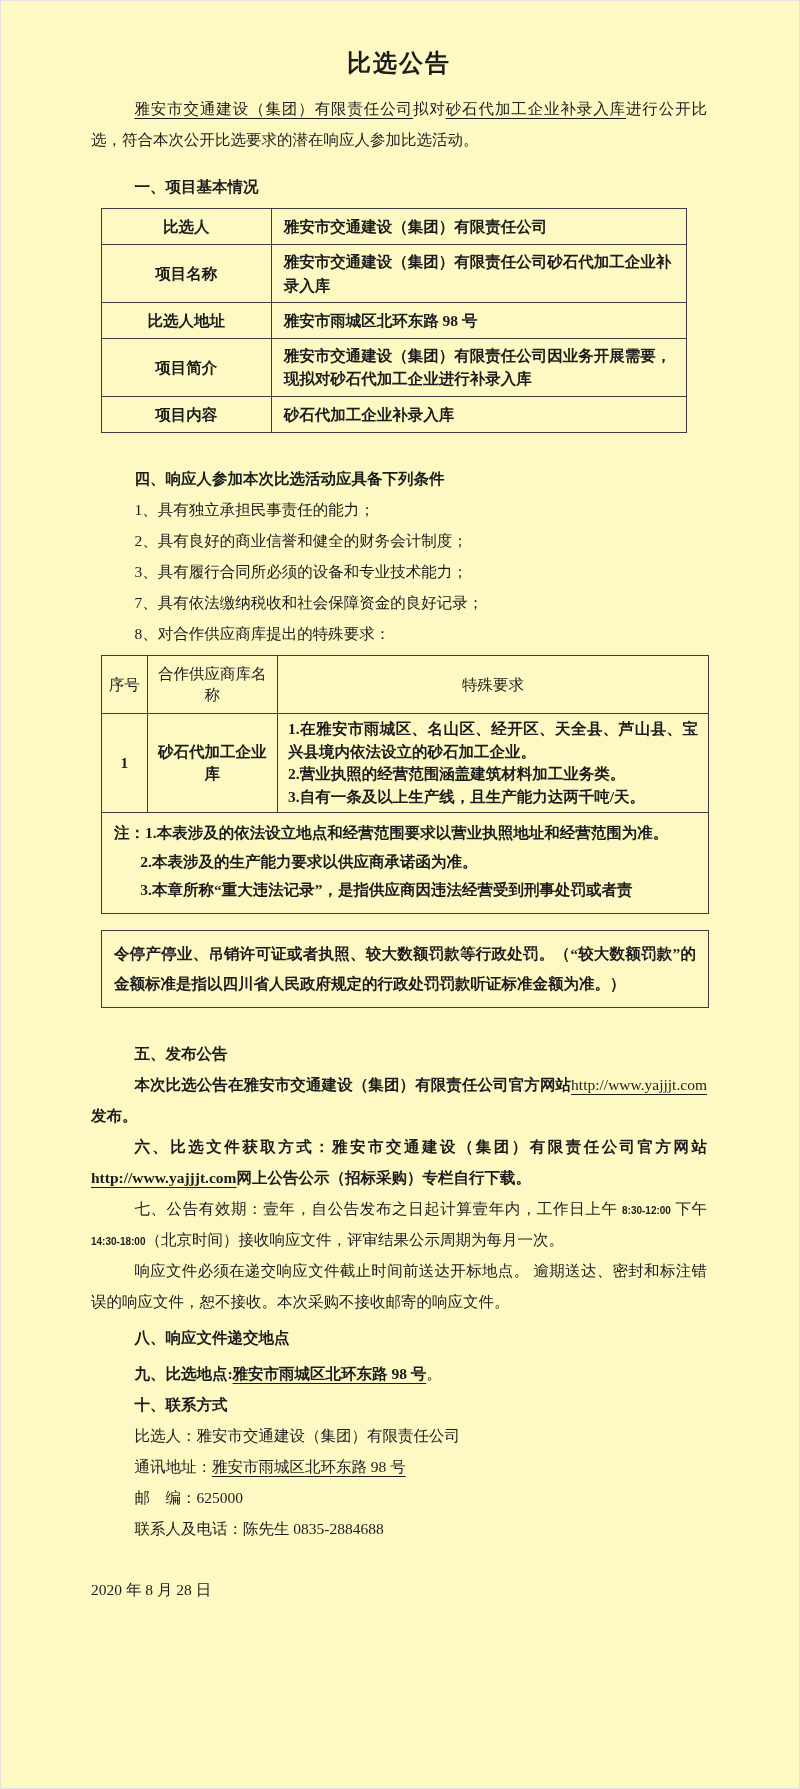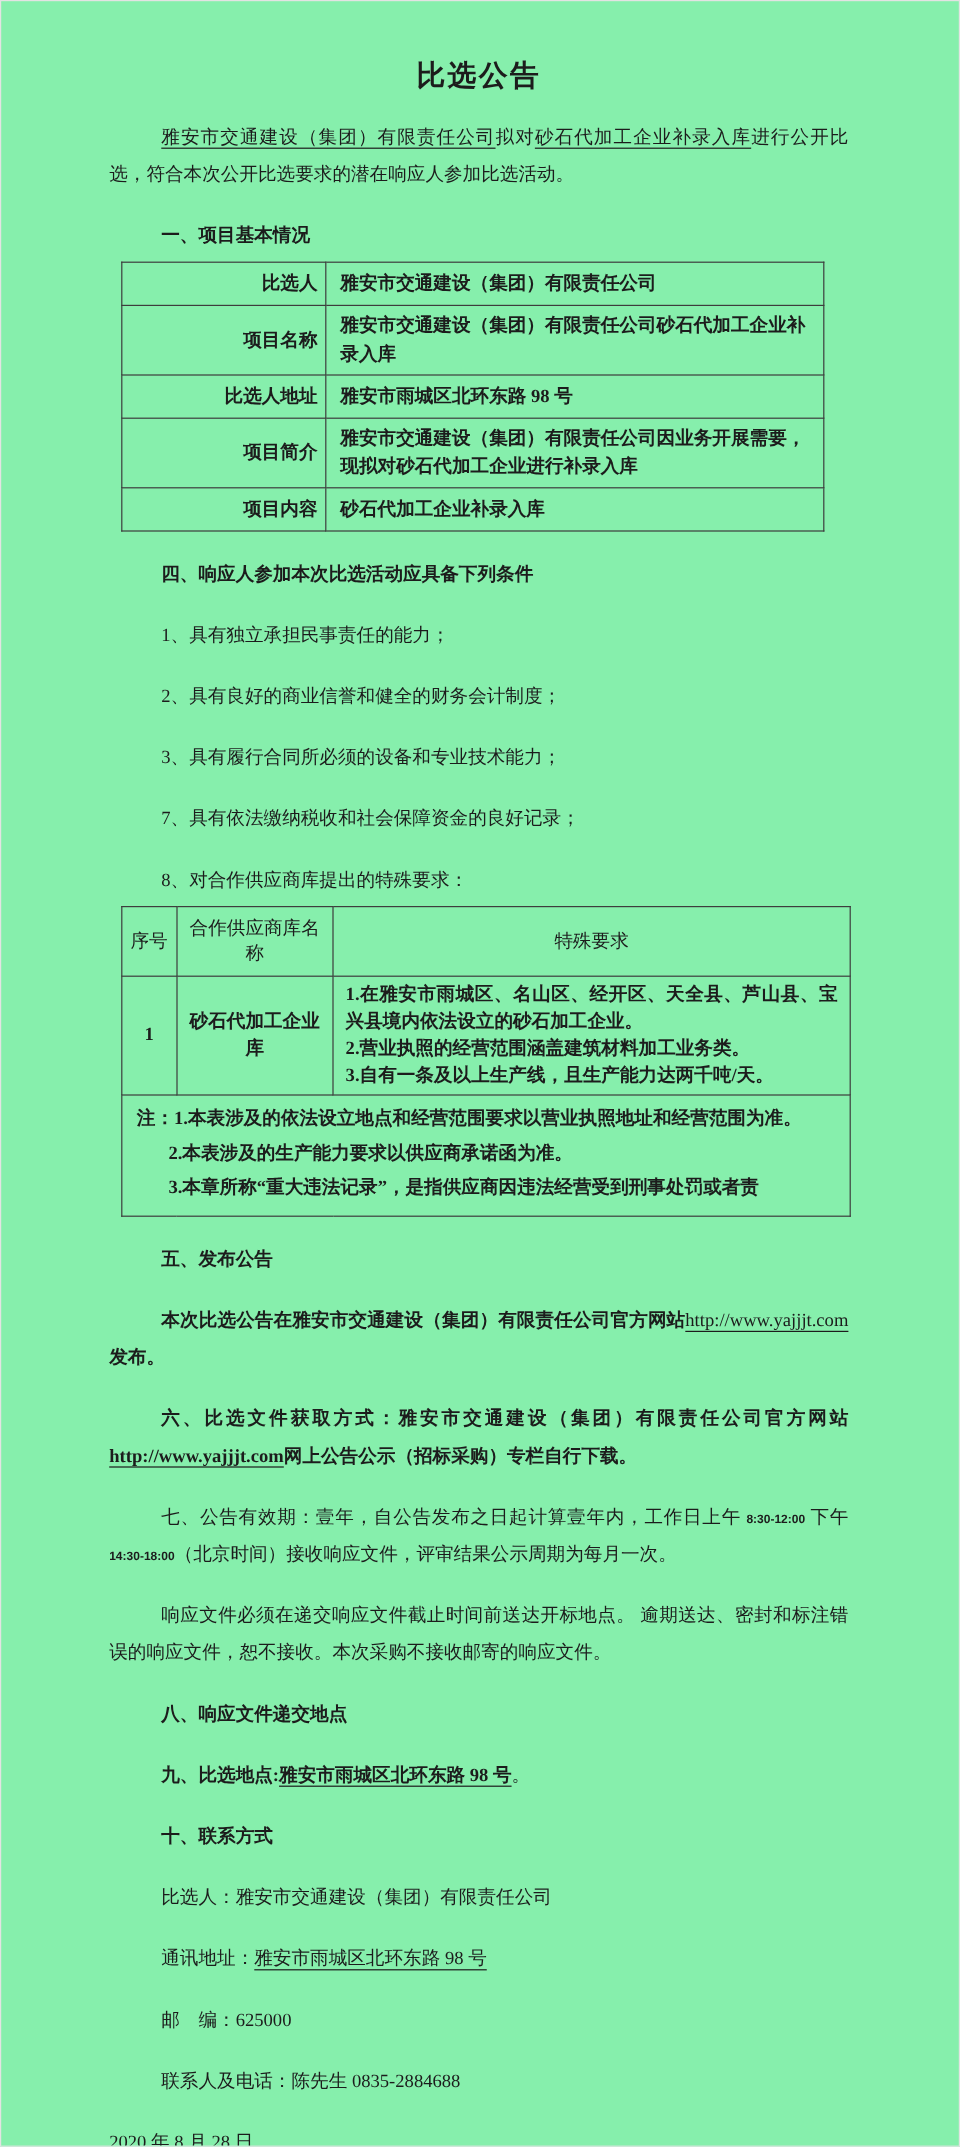--- a/index.html
+++ b/index.html
@@ -1,37 +1,37 @@
 <!DOCTYPE html>
 <html><head>
 <meta charset="utf-8">
 <style>
   * { margin:0; padding:0; box-sizing:border-box; }
   html,body { background:#f2f2f2; }
   body { font-family:"Liberation Serif","DejaVu Serif",serif; color:#1c1c1c; }
   .page {
-    width:800px; height:1789px; margin:0 auto; background:#86efac;
+    width:800px; height:1789px; margin:0 auto; background:#fef9c3;
     border:1px solid #e3e3e3; padding:46px 92px 40px 90px; overflow:hidden;
   }
   .title { text-align:center; font-size:24px; font-weight:bold; letter-spacing:2px; margin-bottom:14px; }
-  p.body { font-size:15.5px; line-height:2.0; text-align:justify;margin-top:20px; }
+  p.body { font-size:15.5px; line-height:2.0; text-align:justify; }
   .ind { text-indent:2.8em; }
   .bold { font-weight:bold; }
   .u { text-decoration:underline; text-underline-offset:4px; }
   .normalw { font-weight:normal; }
   .sans { font-family:"Liberation Sans","DejaVu Sans",sans-serif; font-size:10px; font-weight:bold; }
   .mt-lg { margin-top:30px; }
   .mt-md { margin-top:16px; }
   .mt-sm { margin-top:5px; }
 
   table { border-collapse:collapse; table-layout:fixed; }
   td, th { border:1px solid #3d3d3d; font-size:15.5px; vertical-align:middle; }
 
   .tbl-basic { margin:6px 0 0 10px; width:586px; font-weight:bold; }
-  .tbl-basic td.lbl { width:29%; text-align:right; padding:6px 6px; line-height:1.5; }
+  .tbl-basic td.lbl { width:29%; text-align:center; padding:6px 6px; line-height:1.5; }
   .tbl-basic td.val { padding:5px 4px 5px 12px; line-height:1.5; text-align:left; }
 
   .tbl-supplier { margin:6px 0 0 10px; width:608px;padding-left:16px; }
   .tbl-supplier th { font-weight:normal; text-align:center; padding:7px 4px; line-height:1.4; }
   .tbl-supplier .c-no  { width:7.5%; }
   .tbl-supplier .c-name{ width:21.5%; }
   .tbl-supplier .c-req { width:71%; }
   .tbl-supplier td.no, .tbl-supplier td.name { text-align:center; font-weight:bold; padding:4px; line-height:1.4; }
   .tbl-supplier td.req { font-weight:bold; padding:4px 10px; line-height:1.45; text-align:justify; }
   .tbl-supplier td.notecell { font-weight:bold; padding:6px 12px 8px 12px; line-height:1.85; text-align:justify; }
@@ -109,20 +109,21 @@
       <tr>
         <td class="notecell" colspan="3">
           <p>注：1.本表涉及的依法设立地点和经营范围要求以营业执照地址和经营范围为准。</p>
           <p class="ind-sm">2.本表涉及的生产能力要求以供应商承诺函为准。</p>
           <p class="ind-sm">3.本章所称“重大违法记录”，是指供应商因违法经营受到刑事处罚或者责</p>
         </td>
       </tr>
     </tbody>
   </table>
 
+  <div class="note-box2">令停产停业、吊销许可证或者执照、较大数额罚款等行政处罚。（“较大数额罚款”的金额标准是指以四川省人民政府规定的行政处罚罚款听证标准金额为准。）</div>
 
   <p class="body ind bold mt-lg">五、发布公告</p>
   <p class="body ind bold"><span>本次比选公告在雅安市交通建设（集团）有限责任公司官方网站</span><span class="u normalw">http://www.yajjjt.com</span><span>发布。</span></p>
 
   <p class="body ind bold"><span>六、比选文件获取方式：雅安市交通建设（集团）有限责任公司官方网站</span><span class="u">http://www.yajjjt.com</span><span>网上公告公示（招标采购）专栏自行下载。</span></p>
 
   <p class="body ind"><span>七、公告有效期：壹年，自公告发布之日起计算壹年内，工作日上午 </span><span class="sans">8:30-12:00</span><span> 下午 </span><span class="sans">14:30-18:00</span><span>（北京时间）接收响应文件，评审结果公示周期为每月一次。</span></p>
 
   <p class="body ind">响应文件必须在递交响应文件截止时间前送达开标地点。 逾期送达、密封和标注错误的响应文件，恕不接收。本次采购不接收邮寄的响应文件。</p>
   <p class="body ind bold mt-sm">八、响应文件递交地点</p>

